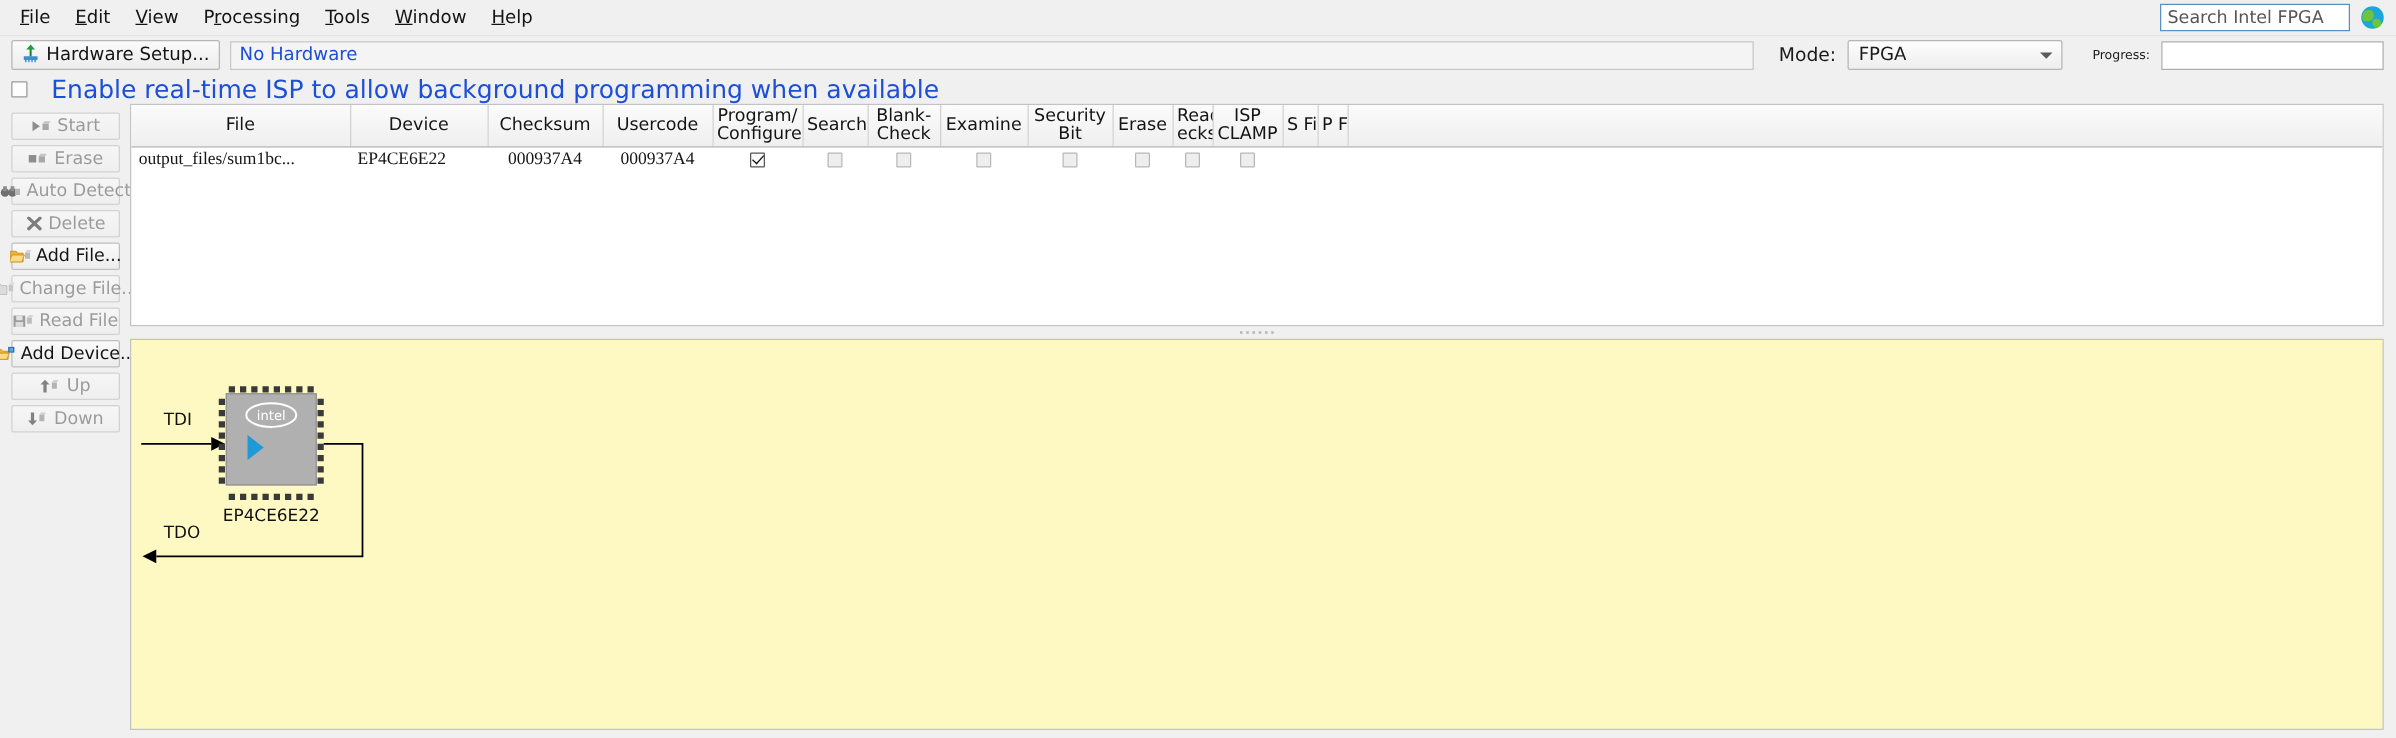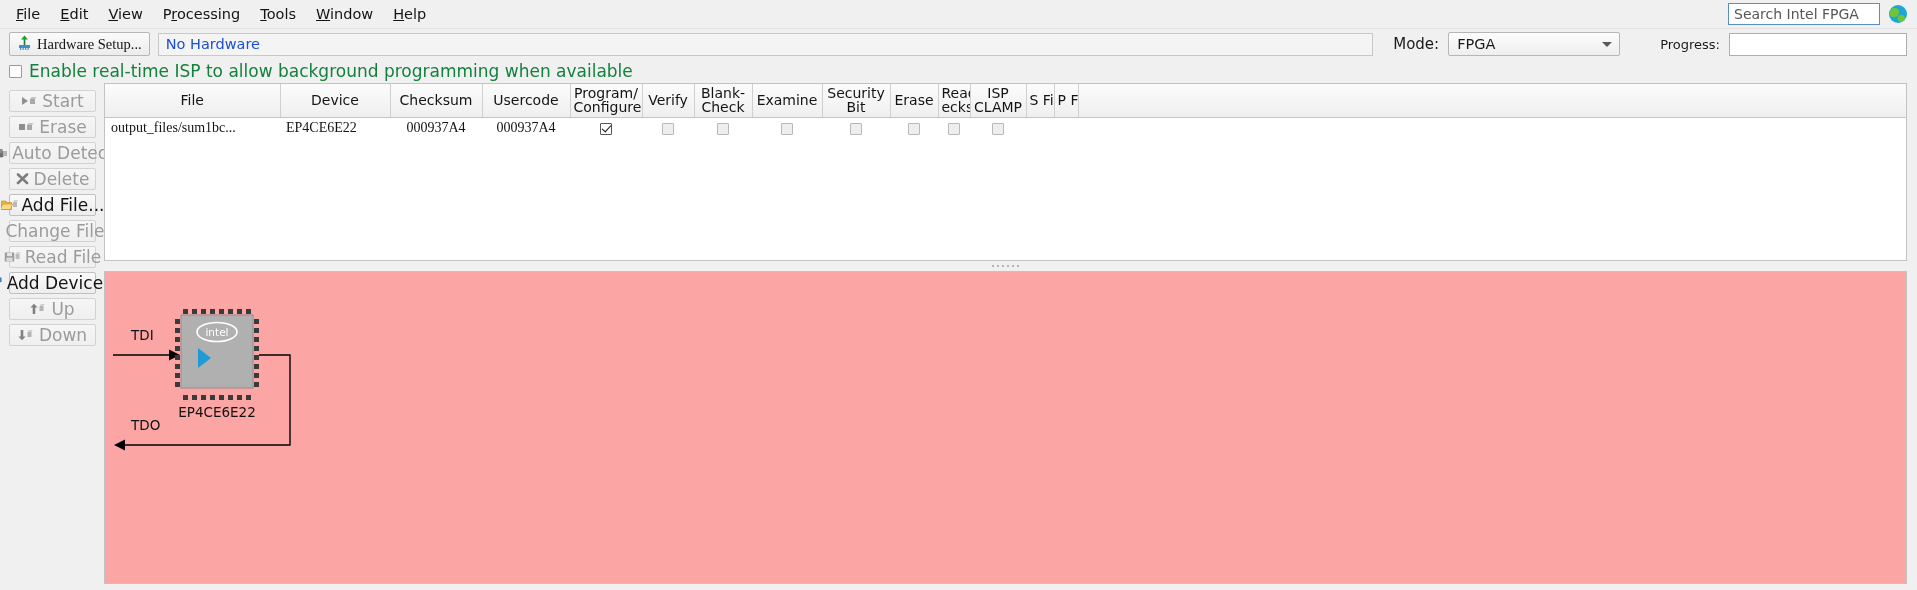--- a/index.html
+++ b/index.html
@@ -84,21 +84,20 @@
     border-radius: 2px;
     height: 24px;
     display: inline-flex;
     align-items: center;
     gap: 5px;
     padding: 0 7px;
     font-size: 14.5px;
     white-space: nowrap;
     cursor: default;
     color: #141414;
-    font-family: Liberation Serif, serif;
   }
   .hw-field {
     flex: 1;
     height: 23px;
     border: 1px solid #c8c8c8;
     background: #f4f4f4;
     margin-left: 8px;
     display: flex;
     align-items: center;
     padding-left: 7px;
@@ -117,21 +116,21 @@
     position: relative;
     border-radius: 2px;
   }
   .combo .caret {
     position: absolute; right: 7px;
     width: 0; height: 0;
     border-left: 5px solid transparent;
     border-right: 5px solid transparent;
     border-top: 5px solid #5a5a5a;
   }
-  .prog-label { margin-left: 40px; margin-right: 9px; font-size: 13px; }
+  .prog-label { margin-left: 24px; margin-right: 9px; font-size: 10px; }
   .progress-bar {
     width: 178px; height: 23px;
     border: 1px solid #aeaeae;
     background: #ffffff;
   }
 
   
   .isp-row {
     height: 24px;
     display: flex; align-items: center;
@@ -139,21 +138,21 @@
     gap: 7px;
   }
   .cb {
     width: 13px; height: 13px;
     border: 1px solid #9a9a9a;
     background: #fdfdfd;
     flex: 0 0 auto;
     position: relative;
     border-radius: 1px;
   }
-  .isp-label { font-size: 17px; color: #15803d; }
+  .isp-label { font-size: 20px; color: #1d4ed8; margin-left: 12px; }
 
   
   .body-area {
     display: flex;
     height: calc(590px - 29px - 30px - 24px);
     padding: 0 10px 6px 9px;
     gap: 0;
   }
   .side-tools {
     width: 87px;
@@ -165,21 +164,21 @@
   }
   .tool-btn {
     height: 22px;
     border: 1px solid #c0c0c0;
     border-radius: 2px;
     background: linear-gradient(#fafafa,#ededed);
     display: flex;
     align-items: center;
     justify-content: center;
     gap: 4px;
-    font-size: 17px;
+    font-size: 14px;
     white-space: nowrap;
     color: #141414;
     cursor: default;
     padding: 0 3px;
   }
   .tool-btn.disabled { color: #9b9b9b; border-color: #d2d2d2; background: linear-gradient(#f6f6f6,#efefef); }
   .tool-btn .ic { flex: 0 0 auto; display: inline-flex; }
 
   .panes {
     flex: 1;
@@ -201,21 +200,21 @@
     display: flex;
     align-items: center;
     justify-content: center;
     gap: 3px;
     flex: 0 0 auto;
   }
   .splitter .dot { width: 2px; height: 2px; background: #b5b5b5; }
   .device-pane {
     flex: 1;
     border: 1px solid #c3c3c3;
-    background: #fca5a5;
+    background: #fef9c3;
     position: relative;
     overflow: hidden;
   }
 
   
   table.prg { border-collapse: collapse; width: 100%; table-layout: fixed; }
   table.prg th {
     background: linear-gradient(#fbfbfb,#efefef);
     border-right: 1px solid #d0d0d0;
     border-bottom: 1px solid #c5c5c5;
@@ -469,21 +468,21 @@
                 <span class="two">Checksum</span>
               </th>
             <th>
                 <span class="two">Usercode</span>
               </th>
             <th>
               <span class="two">Program/</span>
                 <span class="two">Configure</span>
             </th>
             <th>
-                <span class="two">Verify</span>
+                <span class="two">Search</span>
               </th>
             <th>
               <span class="two">Blank-</span>
                 <span class="two">Check</span>
             </th>
             <th>
                 <span class="two">Examine</span>
               </th>
             <th>
               <span class="two">Security</span>

